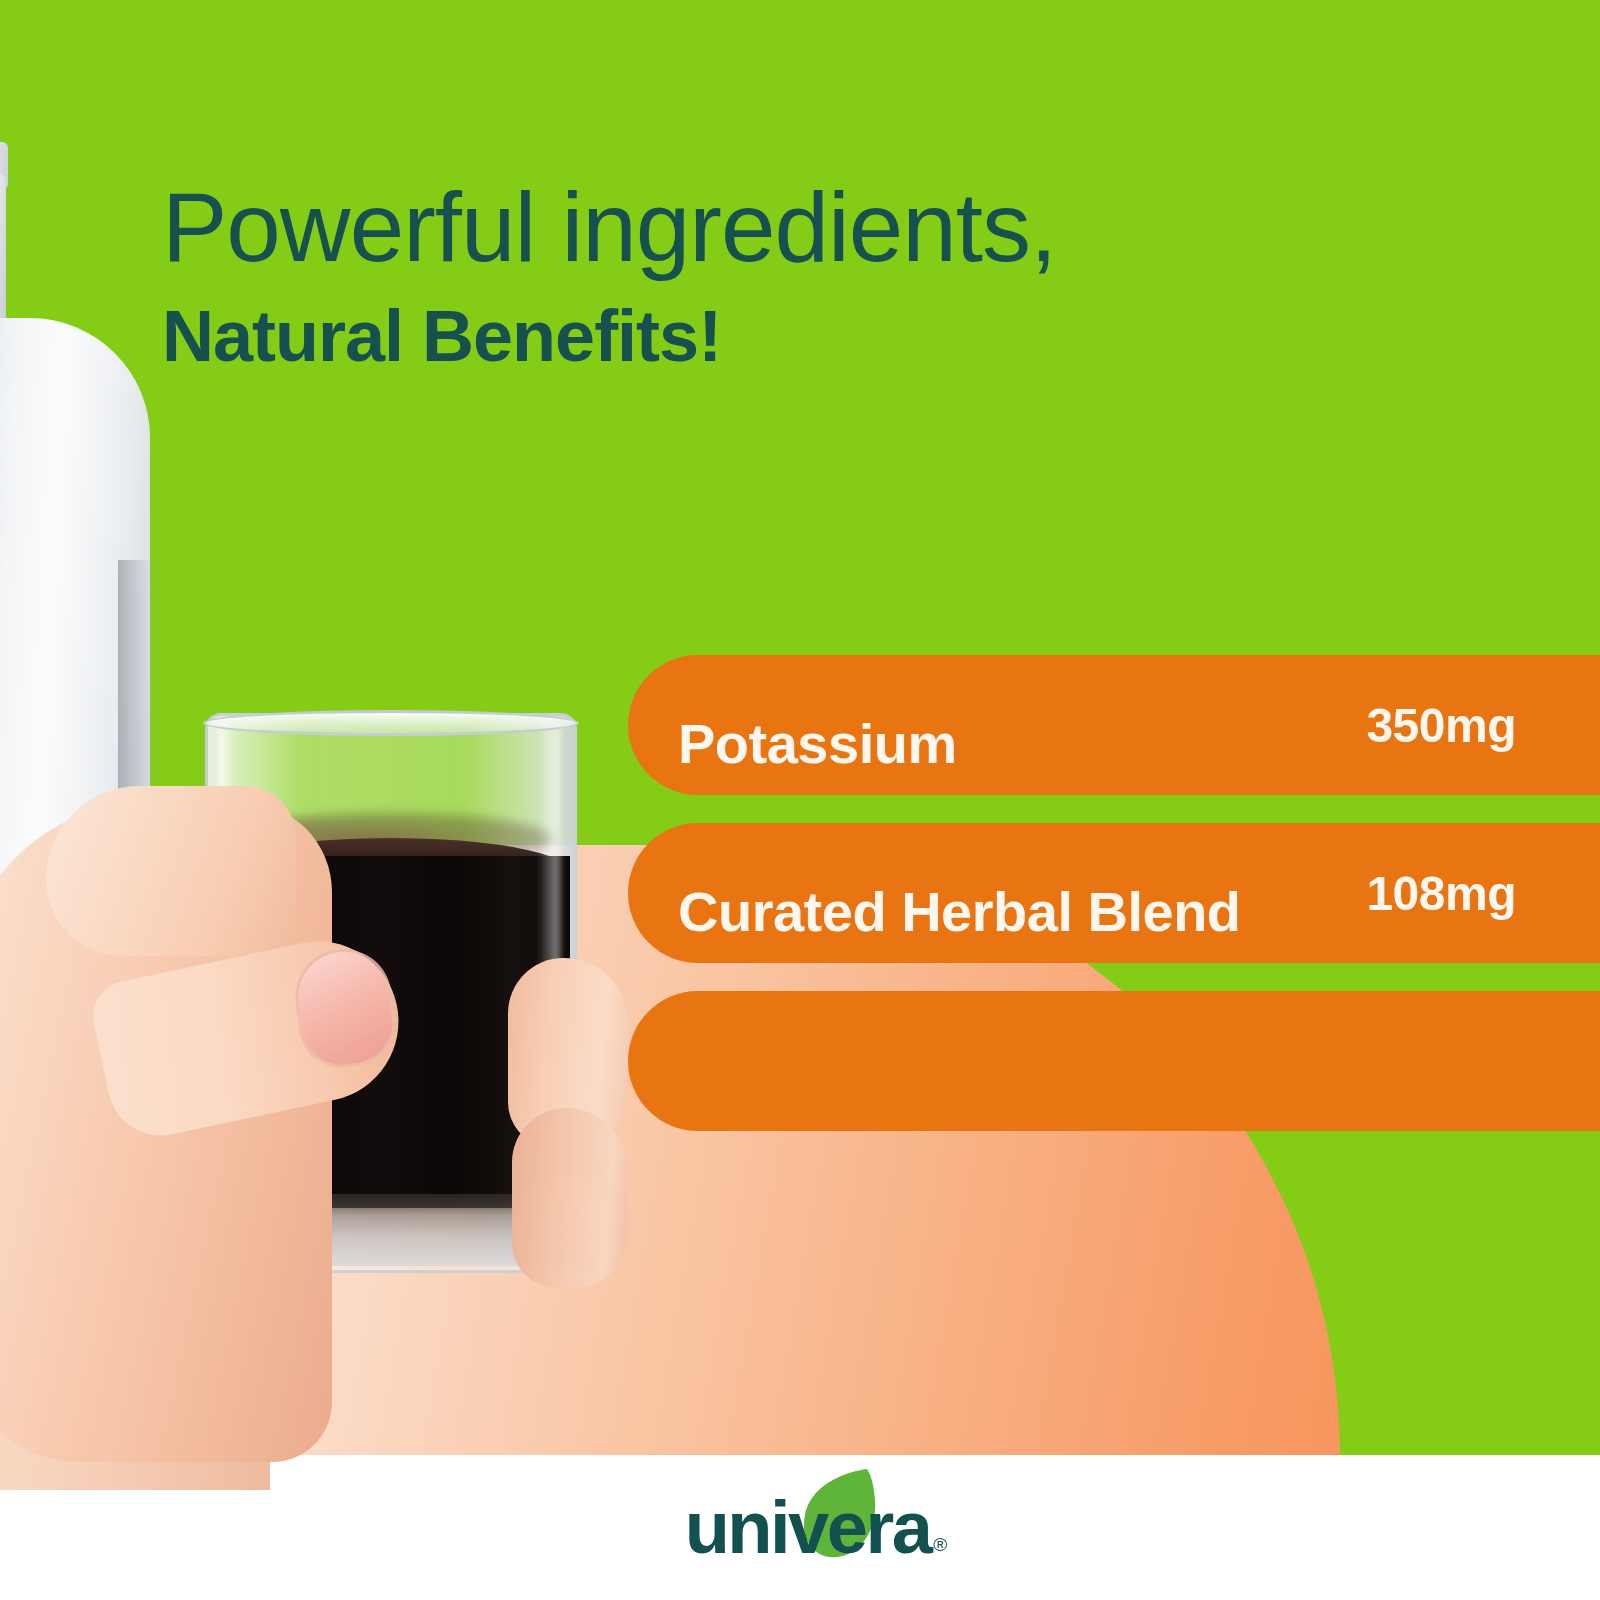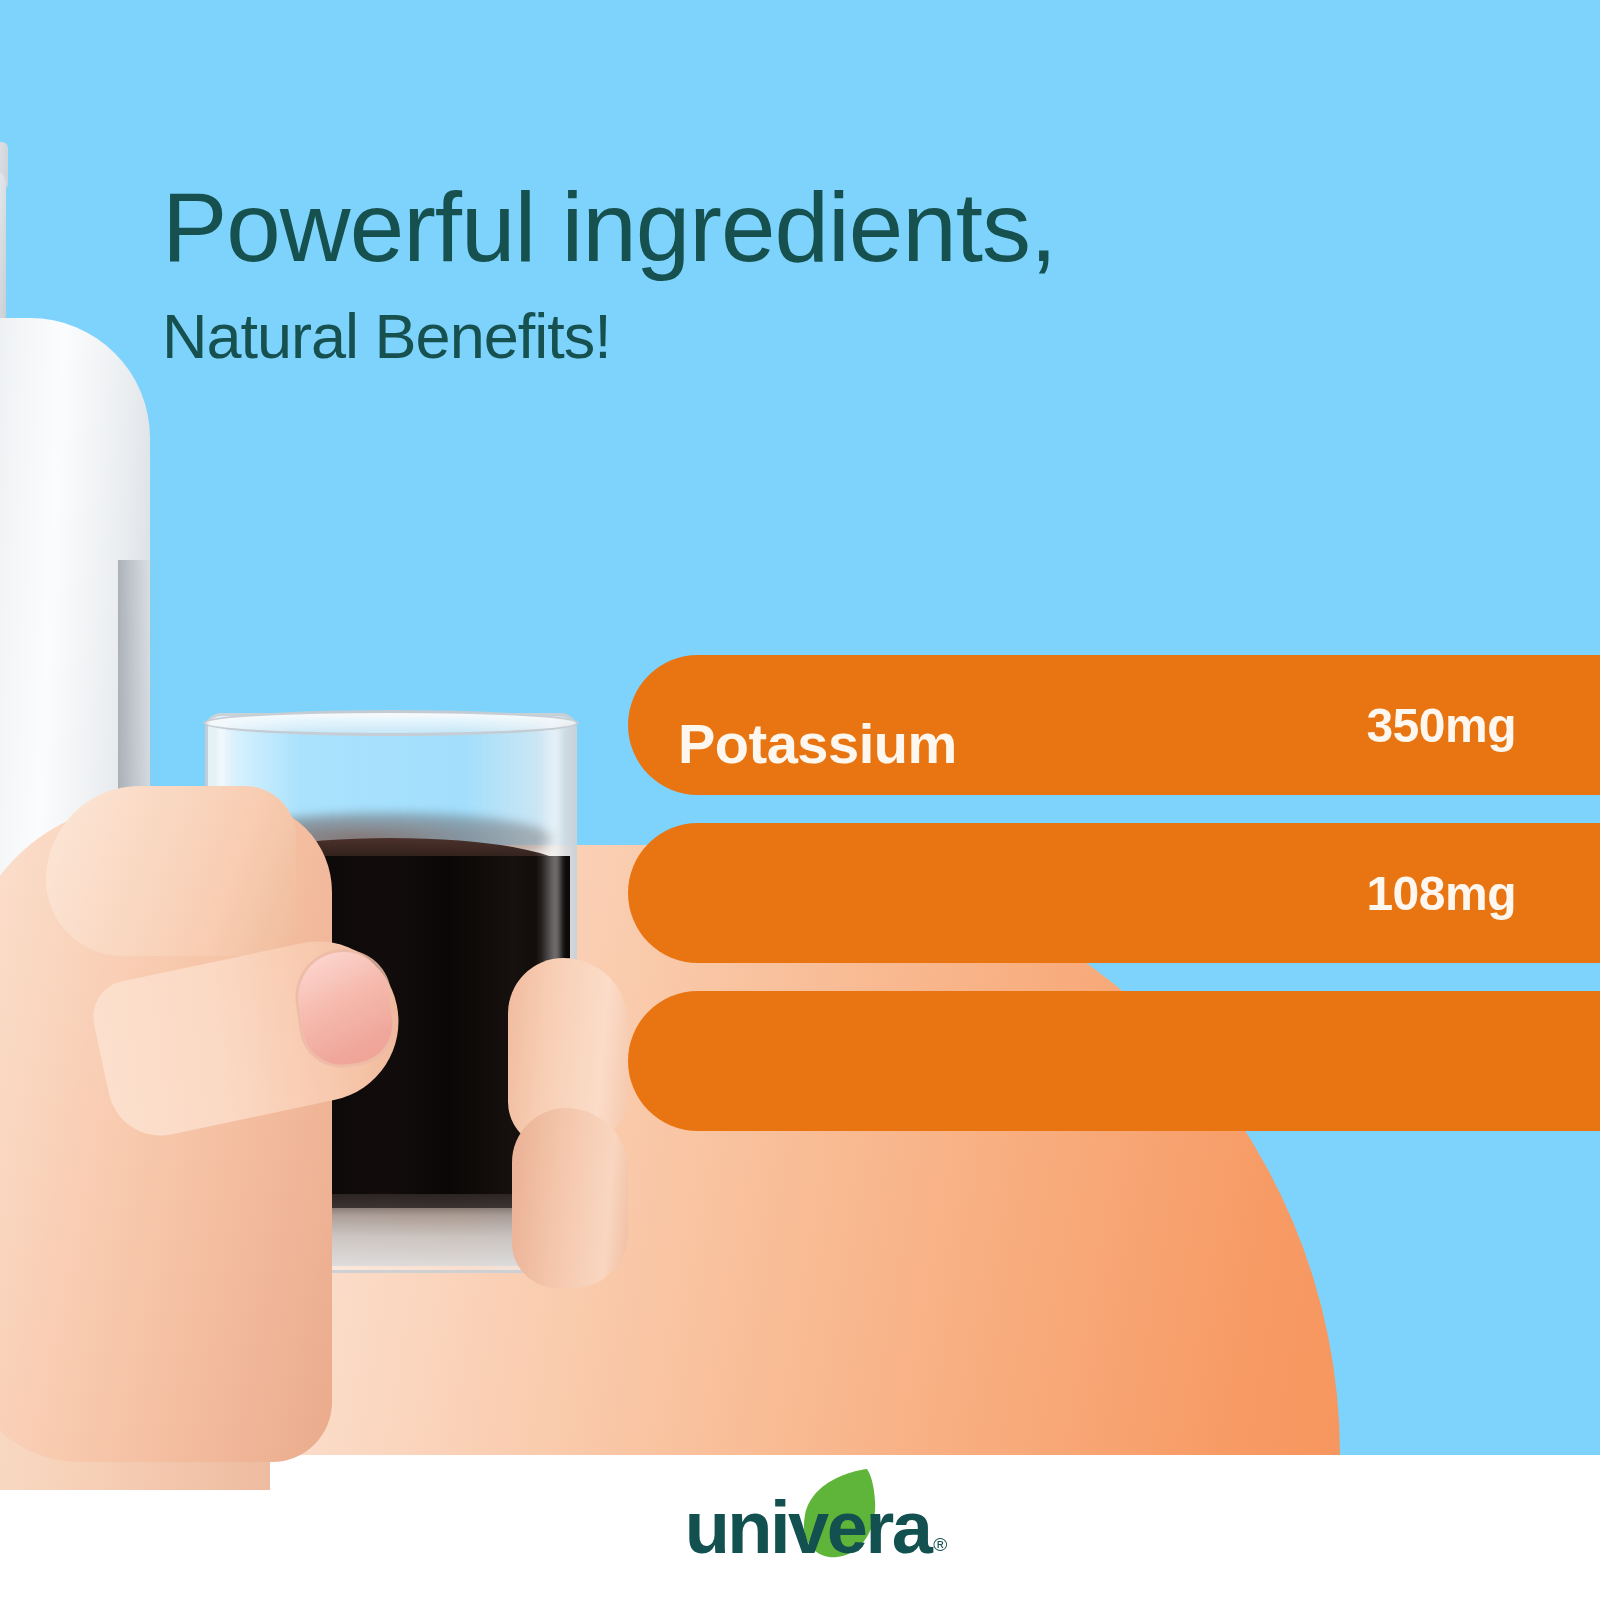--- a/index.html
+++ b/index.html
@@ -9,21 +9,21 @@
     height: 1600px;
     background: #ffffff;
     font-family: "Liberation Sans", sans-serif;
     overflow: hidden;
   }
 
   #stage {
     position: relative;
     width: 1600px;
     height: 1600px;
-    background: #7dd3fc;
+    background: #84cc16;
     overflow: hidden;
   }
 
   
   .peach-arc {
     position: absolute;
     left: 150px;
     top: 845px;
     width: 1190px;
     height: 1220px;
@@ -275,23 +275,23 @@
     letter-spacing: -1px;
   }
   .heading .l1 {
     display: block;
     font-size: 98px;
     line-height: 110px;
     font-weight: 400;
   }
   .heading .l2 {
     display: block;
-    font-size: 63px;
+    font-size: 72px;
     line-height: 108px;
-    font-weight: 400;
+    font-weight: 700;
   }
 
   
   .pills {
     position: absolute;
     left: 628px;
     top: 655px;
     width: 1010px;
     z-index: 9;
   }
@@ -400,20 +400,21 @@
   </div>
 
   <div class="pills">
 
     <div class="pill">
       <span class="pill-label">Potassium</span>
       <span class="pill-value">350mg</span>
     </div>
 
     <div class="pill">
+      <span class="pill-label">Curated Herbal Blend</span>
       <span class="pill-value">108mg</span>
     </div>
 
     <div class="pill">
     </div>
 
   </div>
 
   <div class="peach-clip"></div>
 

